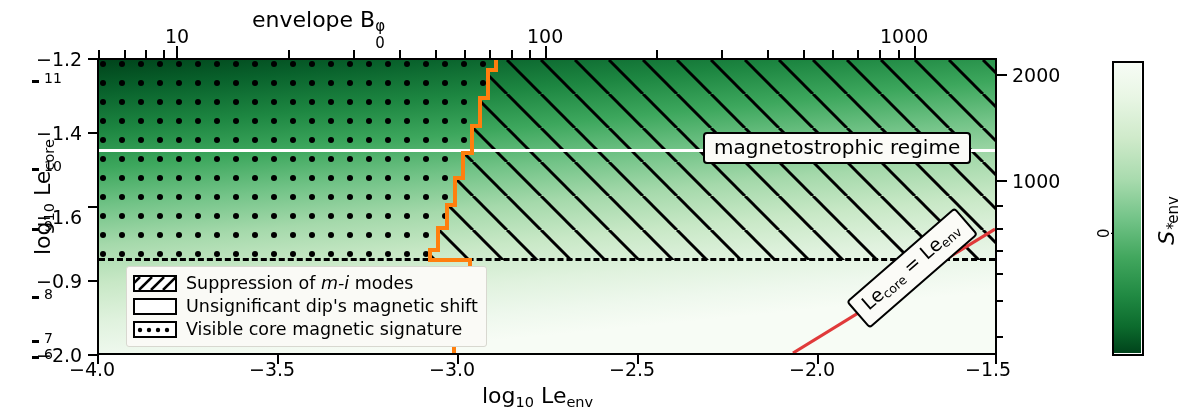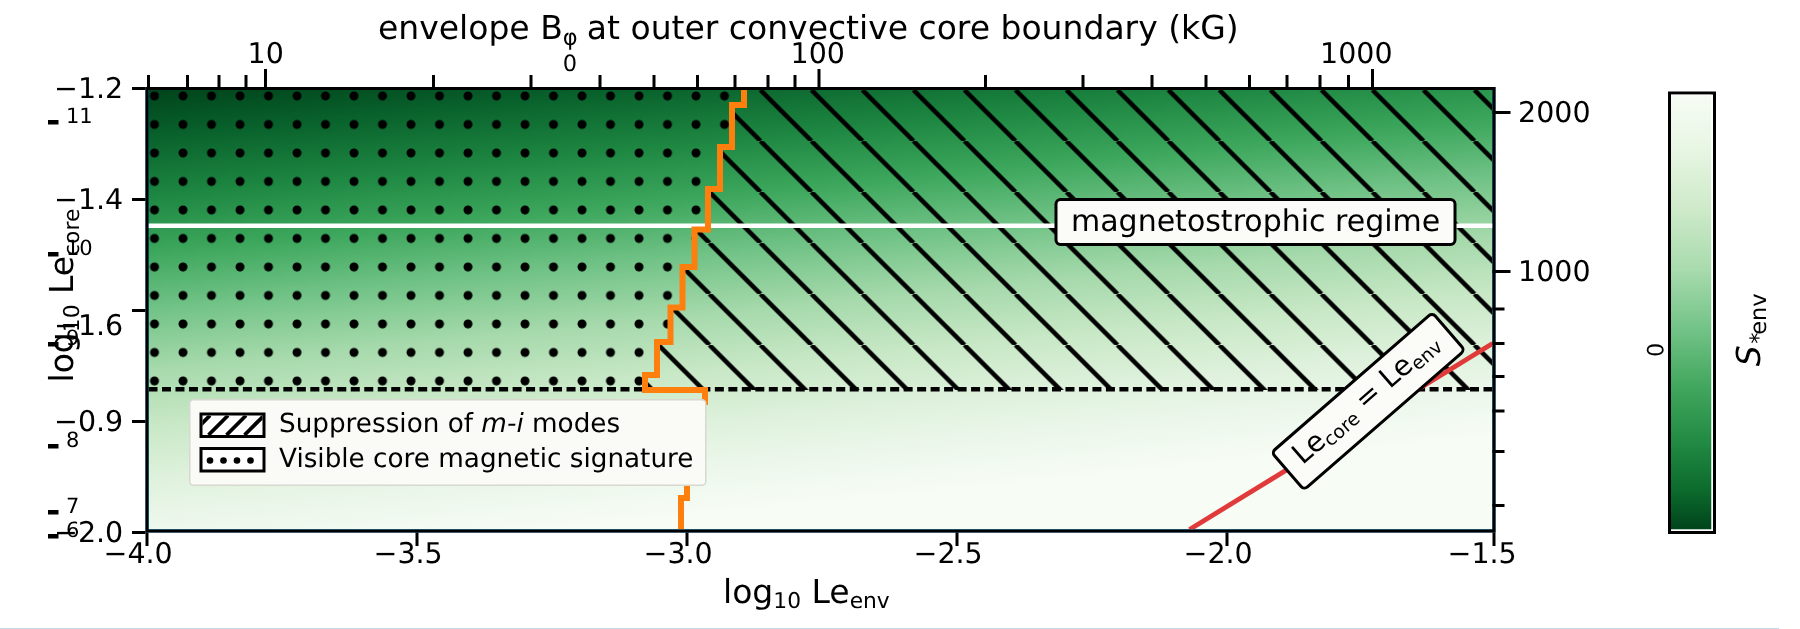--- a/index.html
+++ b/index.html
@@ -58,21 +58,21 @@
   #cbarfill{position:absolute;inset:0;}
   .cbtick{position:absolute;left:32px;width:7px;height:2.5px;background:#000;}
   .cblbl{position:absolute;left:44px;font-size:14px;line-height:1;}
 </style>
 </head>
 <body>
 
 <div id="root">
 
   <div class="txt axlbl" style="left:252px;top:9px;font-size:22px;">
-    <span>envelope B</span><span style="position:relative;display:inline-block;width:0;"><span style="position:absolute;left:0px;top:-8px;font-size:15px;">φ</span><span style="position:absolute;left:0px;top:9px;font-size:15px;">0</span></span><span style="padding-left:9px;"> at outer convective core boundary (kG)</span>
+    <span>envelope B</span><span style="position:relative;display:inline-block;width:0;"><span style="position:absolute;left:0px;top:-8px;font-size:15px;">φ</span><span style="position:absolute;left:0px;top:9px;font-size:15px;">0</span></span>
   </div>
 
   <div class="txt ticklbl" style="left:165px;top:27px;">10</div>
   <div class="txt ticklbl" style="left:527px;top:27px;">100</div>
   <div class="txt ticklbl" style="left:880px;top:27px;">1000</div>
 
   <div class="txt axlbl" style="left:-36px;top:185px;transform:rotate(-90deg);transform-origin:50% 50%;width:160px;text-align:center;font-size:22px;">
     <span>log</span><sub>10</sub><span> Le</span><sub>core</sub>
   </div>
 
@@ -175,20 +175,24 @@
       <div class="legrow">
         <span class="swatch">
           <svg width="40" height="13" style="display:block;">
             <line x1="-8" y1="13" x2="5" y2="0" stroke="#000" stroke-width="2.5"></line>
             <line x1="4" y1="13" x2="17" y2="0" stroke="#000" stroke-width="2.5"></line>
             <line x1="16" y1="13" x2="29" y2="0" stroke="#000" stroke-width="2.5"></line>
             <line x1="28" y1="13" x2="41" y2="0" stroke="#000" stroke-width="2.5"></line>
           </svg>
         </span>
         <span class="legtext"><span>Suppression of </span><span class="ital">m-i</span><span> modes</span></span>
+      </div>
+      <div class="legrow">
+        <span class="swatch"></span>
+        <span class="legtext">Unsignificant dip's magnetic shift</span>
       </div>
       <div class="legrow">
         <span class="swatch">
           <svg width="40" height="13" style="display:block;">
             <circle cx="5" cy="7" r="2.2" fill="#000"></circle>
             <circle cx="14" cy="7" r="2.2" fill="#000"></circle>
             <circle cx="23" cy="7" r="2.2" fill="#000"></circle>
             <circle cx="32" cy="7" r="2.2" fill="#000"></circle>
           </svg>
         </span>

